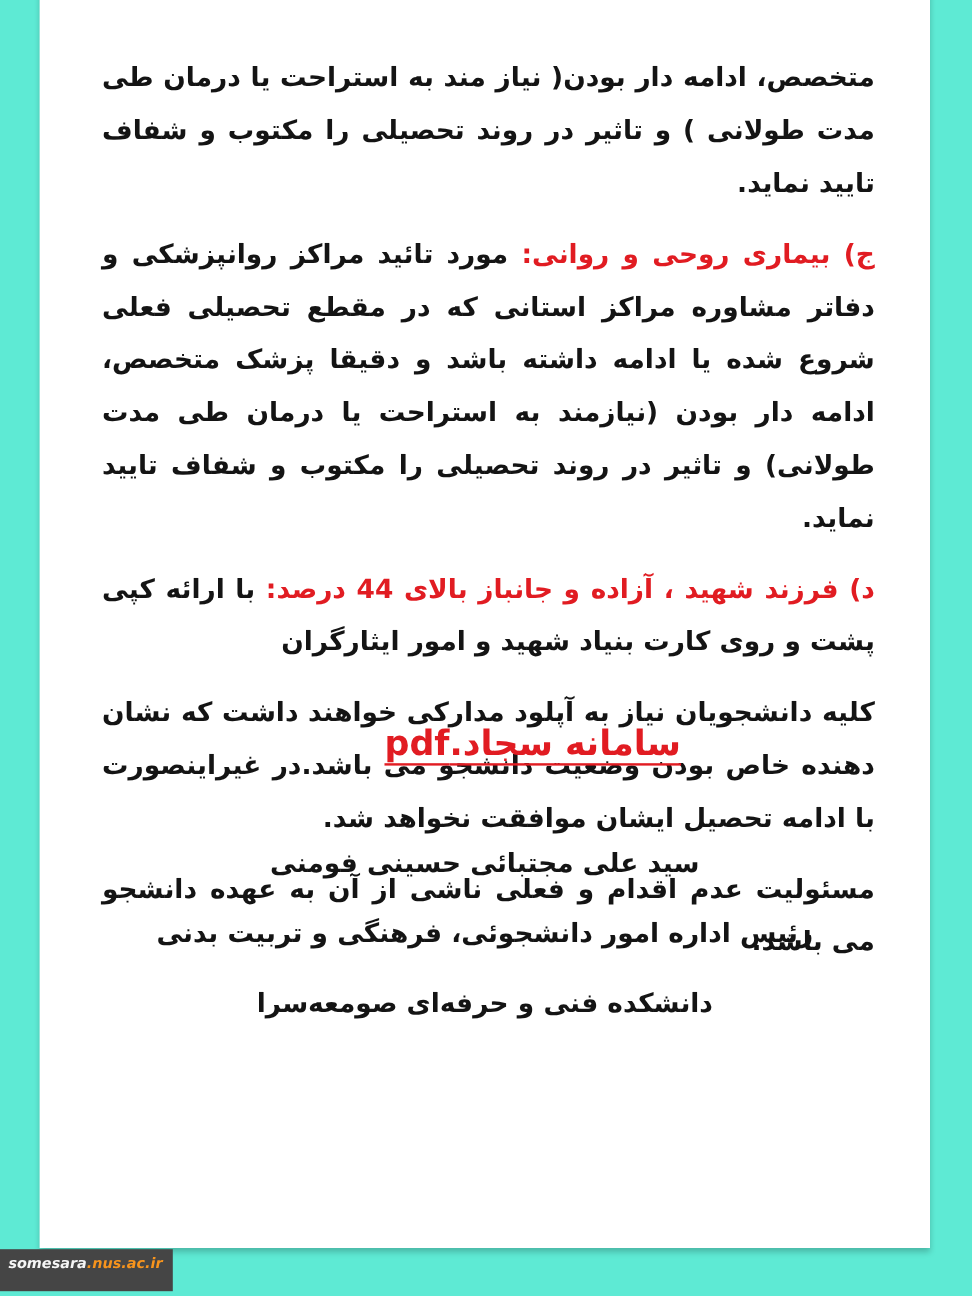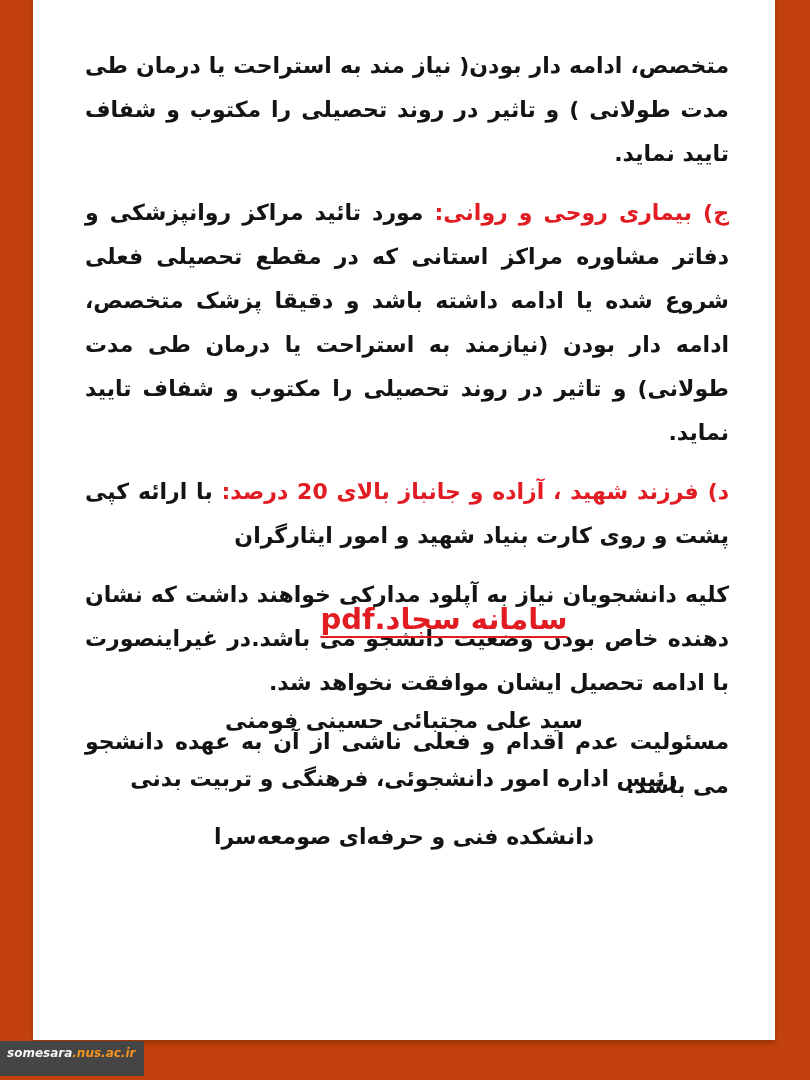--- a/index.html
+++ b/index.html
@@ -3,21 +3,21 @@
 <meta charset="utf-8">
 <style>
   html, body {
     margin: 0;
     padding: 0;
   }
   .stage {
     position: relative;
     width: 810px;
     height: 1080px;
-    background: #c2410c;
+    background: #5eead4;
     overflow: hidden;
     font-family: "DejaVu Sans", sans-serif;
   }
   .paper {
     position: absolute;
     left: 33px;
     top: -14px;
     width: 742px;
     height: 1054px;
     background: #ffffff;
@@ -98,21 +98,21 @@
 <div class="stage">
 
   <div class="paper">
 
     <div class="content">
 
       <p class="body-par">متخصص،  ادامه دار بودن( نیاز مند به استراحت یا درمان  طی مدت طولانی ) و تاثیر در روند تحصیلی را مکتوب و شفاف تایید نماید.</p>
 
       <p class="body-par"><span class="red">ج) بیماری روحی و روانی:</span><span> مورد تائید مراکز روانپزشکی و دفاتر مشاوره مراکز استانی که در مقطع تحصیلی فعلی شروع شده یا ادامه داشته باشد و دقیقا پزشک متخصص،  ادامه دار بودن (نیازمند به استراحت یا درمان  طی مدت طولانی) و تاثیر در روند تحصیلی را مکتوب و شفاف تایید نماید.</span></p>
 
-      <p class="body-par"><span class="red">د) فرزند شهید ، آزاده و جانباز بالای 20 درصد:</span><span> با ارائه کپی پشت و روی کارت بنیاد شهید و امور ایثارگران</span></p>
+      <p class="body-par"><span class="red">د) فرزند شهید ، آزاده و جانباز بالای 44 درصد:</span><span> با ارائه کپی پشت و روی کارت بنیاد شهید و امور ایثارگران</span></p>
 
       <p class="body-par">کلیه دانشجویان نیاز به آپلود مدارکی خواهند داشت که نشان دهنده خاص بودن وضعیت دانشجو می باشد.در غیراینصورت با ادامه تحصیل ایشان موافقت نخواهد شد.</p>
 
       <p class="body-par">مسئولیت عدم اقدام و فعلی ناشی از آن به عهده دانشجو  می باشد.</p>
 
     </div>
 
     <div class="sajad-link-wrap">
       <a class="sajad-link">سامانه سجاد.pdf</a>
     </div>

